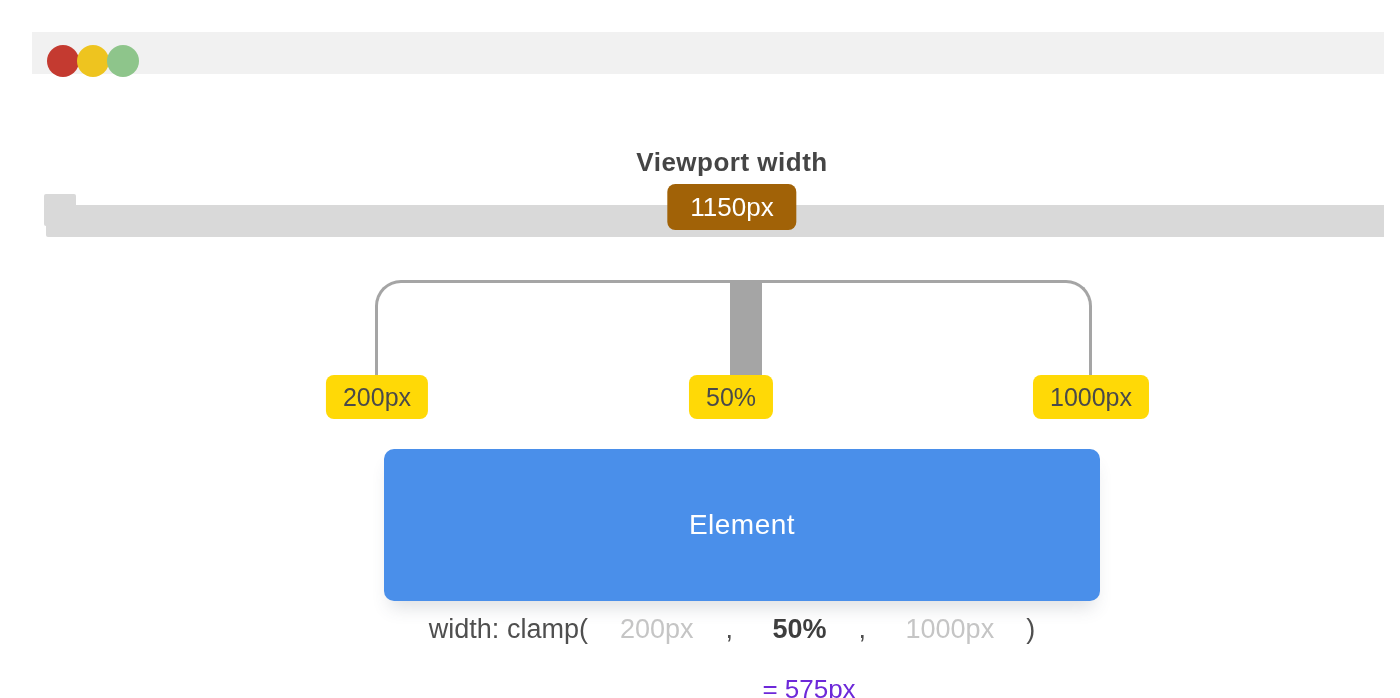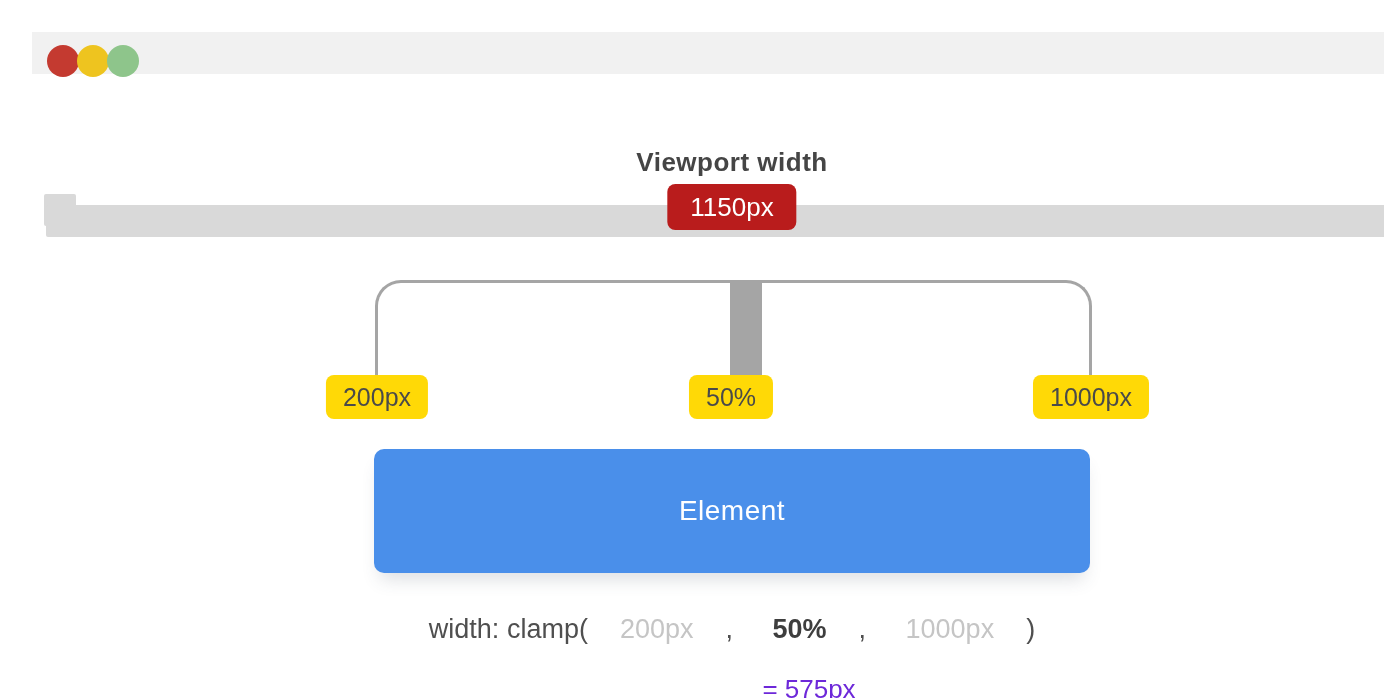--- a/index.html
+++ b/index.html
@@ -35,21 +35,21 @@
   }
   .ruler-tick{
     position:absolute; top:162px; width:4px; height:25px;
     background:#d9d9d9; border-radius:2px;
   }
   .ruler-tick.left { left:12px; }
   .ruler-tick.right{ right:12px; }
   .viewport-badge{
     position:absolute; left:50%; top:152px; transform:translateX(-50%);
     height:46px; padding:0 23px; border-radius:8px;
-    background:#b91c1c; color:#ffffff;
+    background:#a16207; color:#ffffff;
     display:flex; align-items:center; justify-content:center;
     font-size:26px; font-weight:500;
   }
 
   
   .bracket{
     position:absolute; left:343px; top:248px; width:717px; height:96px;
     border:3px solid #a5a5a5; border-bottom:none;
     border-radius:26px 26px 0 0;
   }
@@ -65,21 +65,21 @@
     background:#ffd906; color:#4a4a4a;
     display:flex; align-items:center; justify-content:center;
     font-size:25px; font-weight:500; z-index:2;
   }
   .pill.min      { left:345px; }
   .pill.preferred{ left:699px; }
   .pill.max      { left:1059px; }
 
   
   .element-box{
-    position:absolute; left:342px; top:417px; width:716px; height:124px;
+    position:absolute; left:352px; top:417px; width:716px; height:152px;
     background:#4a8fea; border-radius:10px;
     box-shadow:0 12px 18px -6px rgba(60,70,90,.18);
     display:flex; align-items:center; justify-content:center;
     color:#ffffff; font-size:28px; font-weight:400; letter-spacing:.5px;
   }
 
   
   .formula{
     position:absolute; left:0; top:566px; width:100%;
     text-align:center; font-size:27px; color:#4f4f4f;

